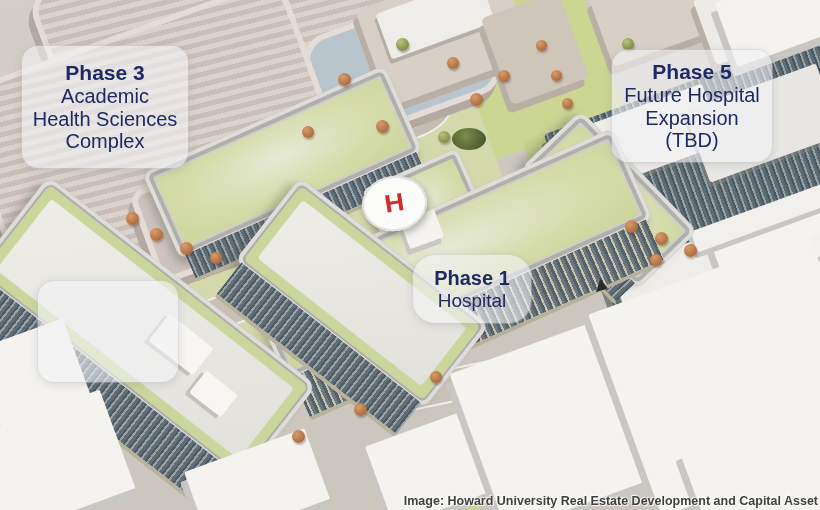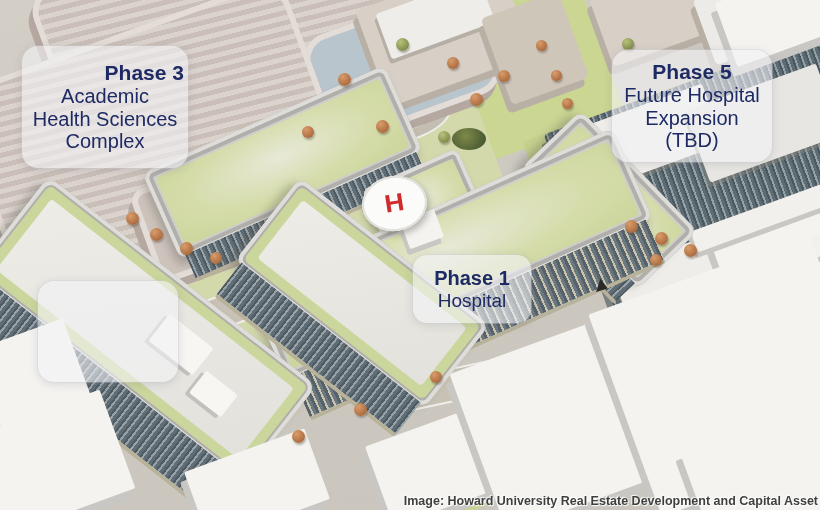--- a/index.html
+++ b/index.html
@@ -188,32 +188,32 @@
   <div class="tree g" style="left:622px;top:38px;width:12px;height:12px;"></div>
   <div class="tree" style="left:625px;top:220px;width:13px;height:13px;"></div>
   <div class="tree" style="left:655px;top:232px;width:13px;height:13px;"></div>
   <div class="tree" style="left:684px;top:244px;width:13px;height:13px;"></div>
   <div class="tree" style="left:650px;top:254px;width:12px;height:12px;"></div>
   <div class="tree" style="left:292px;top:430px;width:13px;height:13px;"></div>
   <div class="tree" style="left:354px;top:403px;width:13px;height:13px;"></div>
   <div class="tree" style="left:430px;top:371px;width:12px;height:12px;"></div>
 
   <div class="label" style="left:22px;top:46px;width:166px;height:122px;font-size:20px;">
-    <div class="t" style="font-size:21px;text-align:right;">Phase 3</div>
+    <div class="t" style="font-size:21px;">Phase 3</div>
     <div class="s">Academic
 Health Sciences
 Complex</div>
   </div>
   <div class="label" style="left:612px;top:50px;width:160px;height:112px;font-size:20px;">
     <div class="t" style="font-size:21px;">Phase 5</div>
     <div class="s">Future Hospital
 Expansion
 (TBD)</div>
   </div>
   <div class="label" style="left:38px;top:281px;width:140px;height:101px;font-size:19px;">
   </div>
-  <div class="label" style="left:413px;top:255px;width:118px;height:68px;font-size:19px;border-radius:14px;">
+  <div class="label" style="left:413px;top:255px;width:118px;height:68px;font-size:19px;border-radius:22px;">
     <div class="t" style="font-size:20px;">Phase 1</div>
     <div class="s">Hospital</div>
   </div>
 
   <div class="caption">Image: Howard University Real Estate Development and Capital Asset</div>
 </div>
 
 </body></html>

